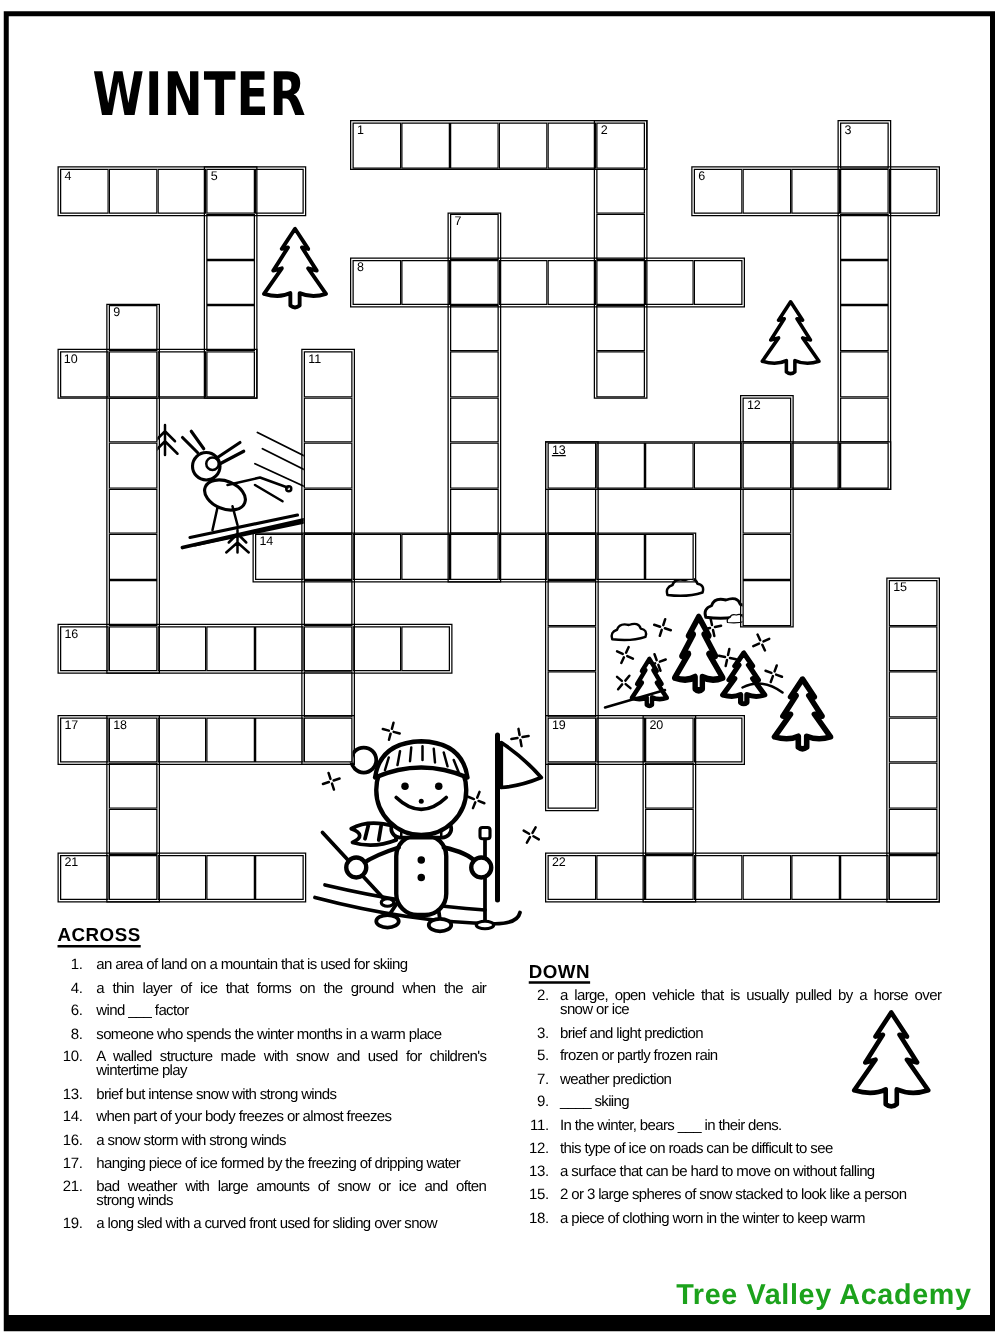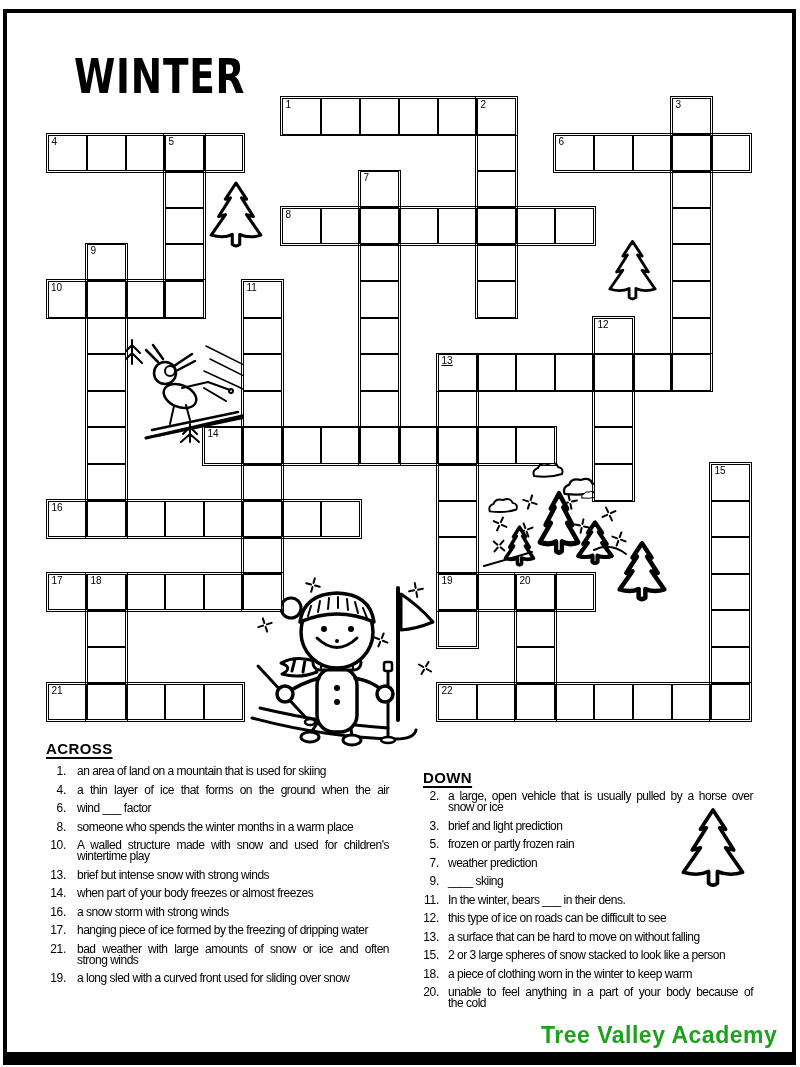--- a/index.html
+++ b/index.html
@@ -456,24 +456,17 @@
           <div class="txt">
             <div class="ln">2 or 3 large spheres of snow stacked to look like a person</div>
           </div>
         </div>
         <div class="clue">
           <div class="num">18.</div>
           <div class="txt">
             <div class="ln">a piece of clothing worn in the winter to keep warm</div>
           </div>
         </div>
-        <div class="clue">
-          <div class="num">20.</div>
-          <div class="txt">
-            <div class="ln j">unable to feel anything in a part of your body because of</div>
-            <div class="ln">the cold</div>
-          </div>
-        </div>
       </div>
   </div>
 
   <div class="logo">Tree Valley Academy</div>
 </div>
 
 </body></html>

